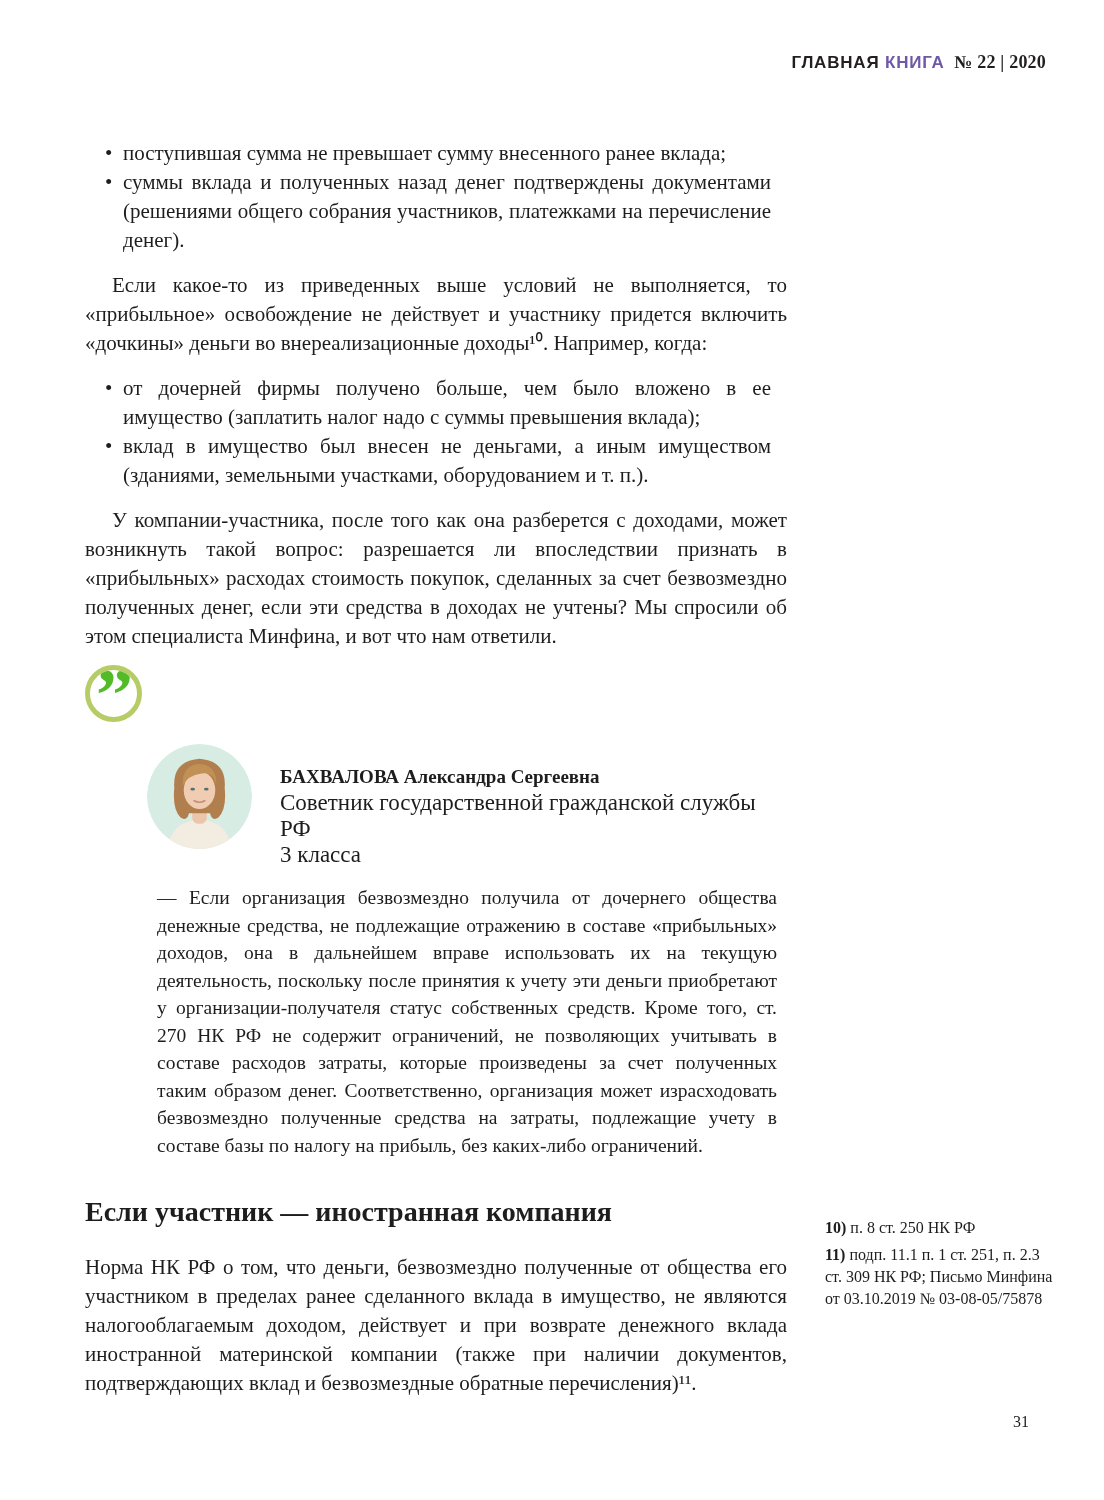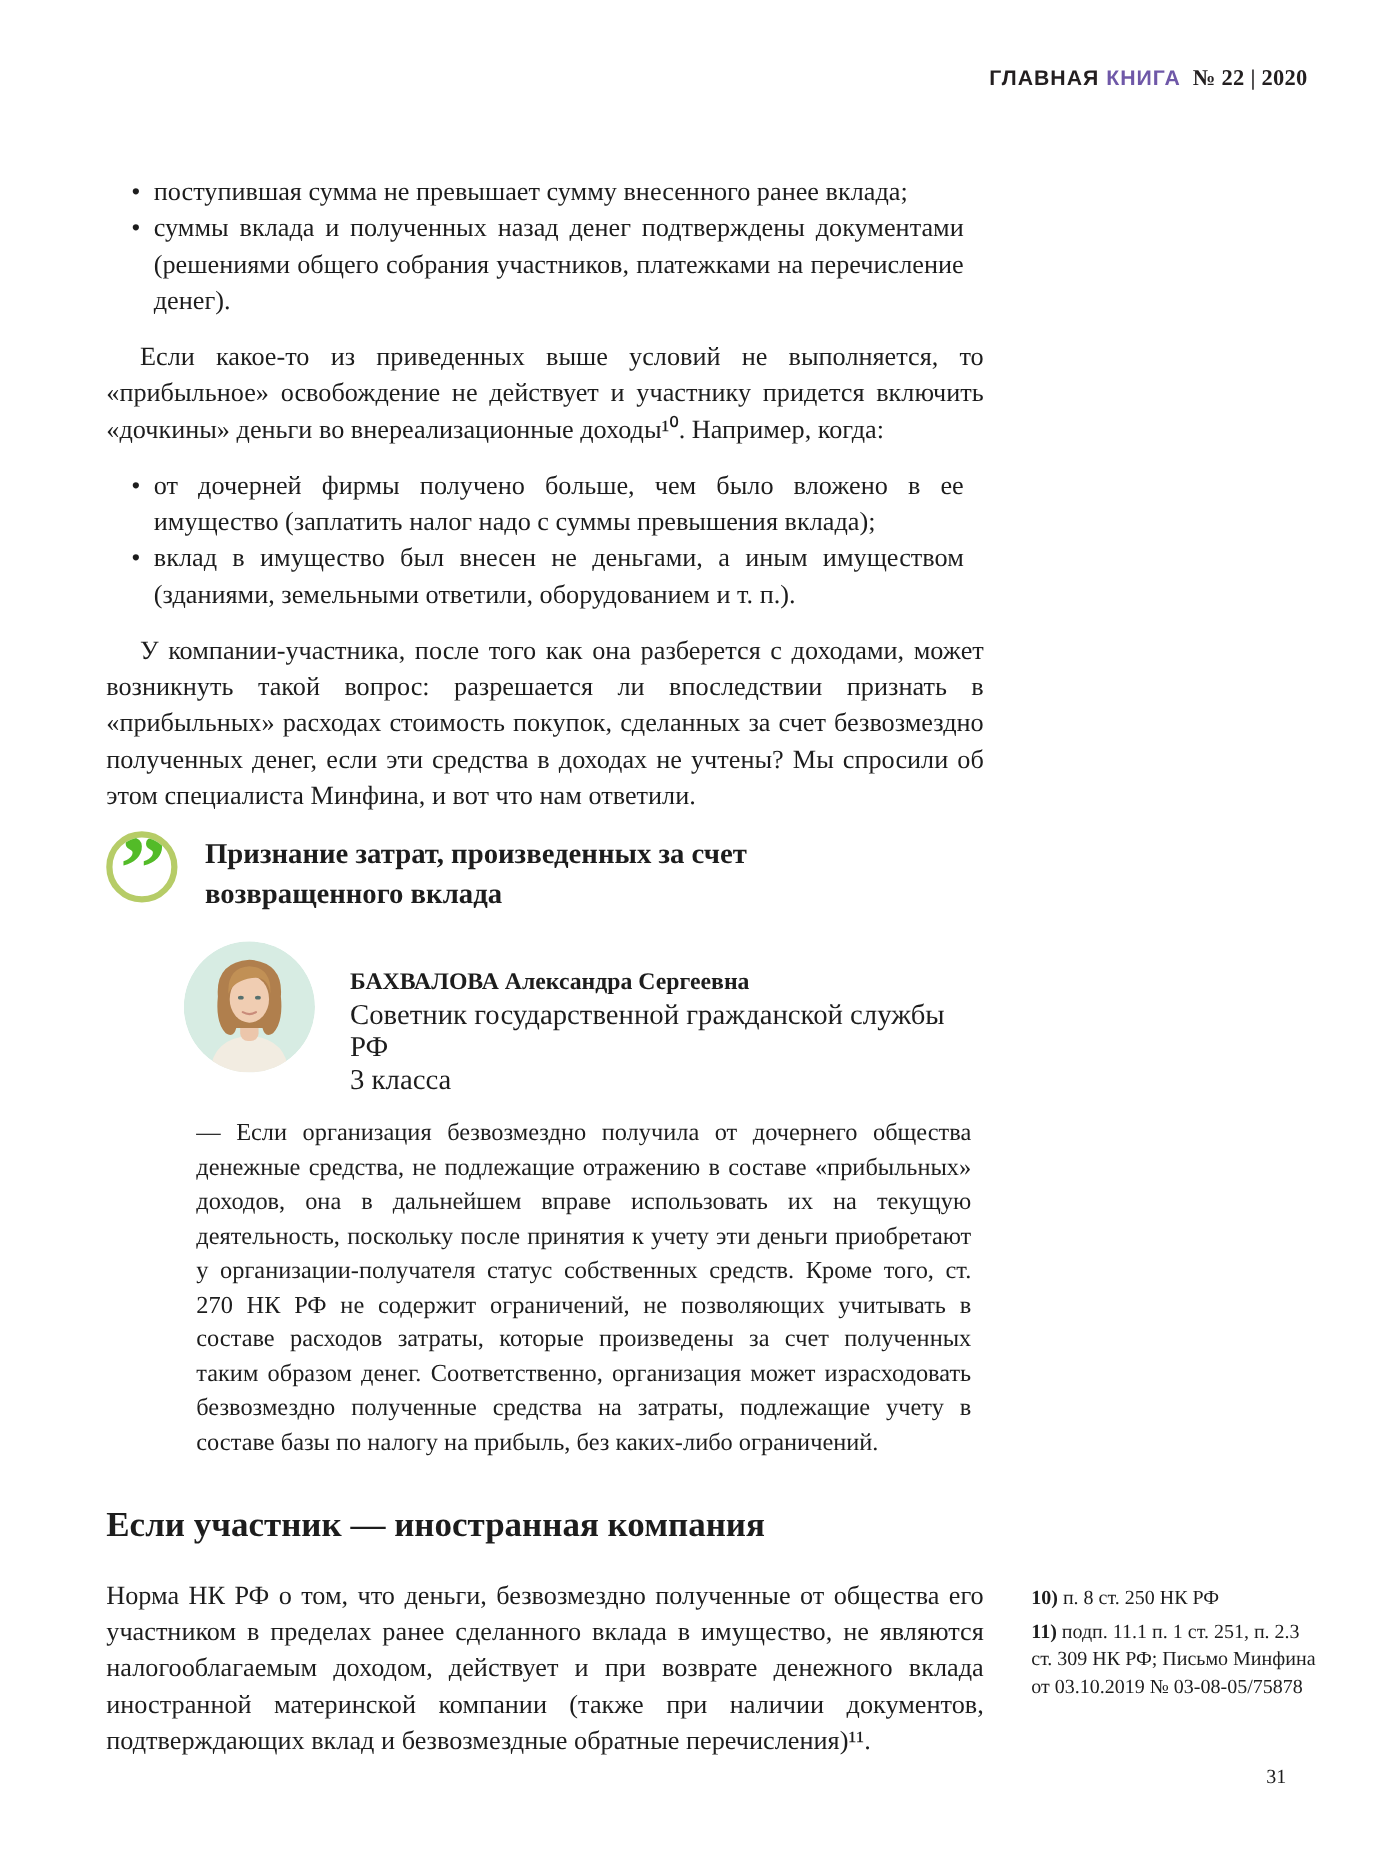--- a/index.html
+++ b/index.html
@@ -112,21 +112,21 @@
     line-height: 34px;
     font-weight: bold;
     text-align: left;
   }
   p.section-para { margin: 0; }
 
   
   .footnotes {
     position: absolute;
     left: 825px;
-    top: 1268px;
+    top: 1217px;
     width: 235px;
     font-size: 16px;
     line-height: 22px;
     text-align: left;
   }
   .footnotes .fn { margin-bottom: 5px; }
   .footnotes .fn-num { font-weight: bold; }
 
   
   .page-num {
@@ -152,31 +152,30 @@
 
     <ul class="bullets">
       <li>поступившая сумма не превышает сумму внесенного ранее вклада;</li>
       <li>суммы вклада и полученных назад денег подтверждены документами (решениями общего собрания участников, платежками на перечисление денег).</li>
     </ul>
 
     <p class="para">Если какое-то из приведенных выше условий не выполняется, то «прибыльное» освобождение не действует и участнику придется включить «дочкины» деньги во внереализационные доходы¹⁰. Например, когда:</p>
 
     <ul class="bullets">
       <li>от дочерней фирмы получено больше, чем было вложено в ее имущество (заплатить налог надо с суммы превышения вклада);</li>
-      <li>вклад в имущество был внесен не деньгами, а иным имуществом (зданиями, земельными ответили, оборудованием и т. п.).</li>
+      <li>вклад в имущество был внесен не деньгами, а иным имуществом (зданиями, земельными участками, оборудованием и т. п.).</li>
     </ul>
 
     <p class="para">У компании-участника, после того как она разберется с доходами, может возникнуть такой вопрос: разрешается ли впоследствии признать в «прибыльных» расходах стоимость покупок, сделанных за счет безвозмездно полученных денег, если эти средства в доходах не учтены? Мы спросили об этом специалиста Минфина, и вот что нам ответили.</p>
 
     <section class="quote-sec">
       <div class="quote-head">
         <div class="q-icon">
           <span class="glyph">”</span>
         </div>
-        <div class="q-title">Признание затрат, произведенных за счет возвращенного вклада</div>
       </div>
 
       <div class="author-row">
         <div class="avatar">
           <svg width="105" height="105" viewBox="0 0 100 100">
             <circle cx="50" cy="50" r="50" fill="#d7ece3"></circle>
 
             <path d="M20,100 Q22,74 50,72 Q78,74 80,100 Z" fill="#f2ece1"></path>
 
             <rect x="43" y="58" width="14" height="18" rx="6" fill="#ecc6ab"></rect>

